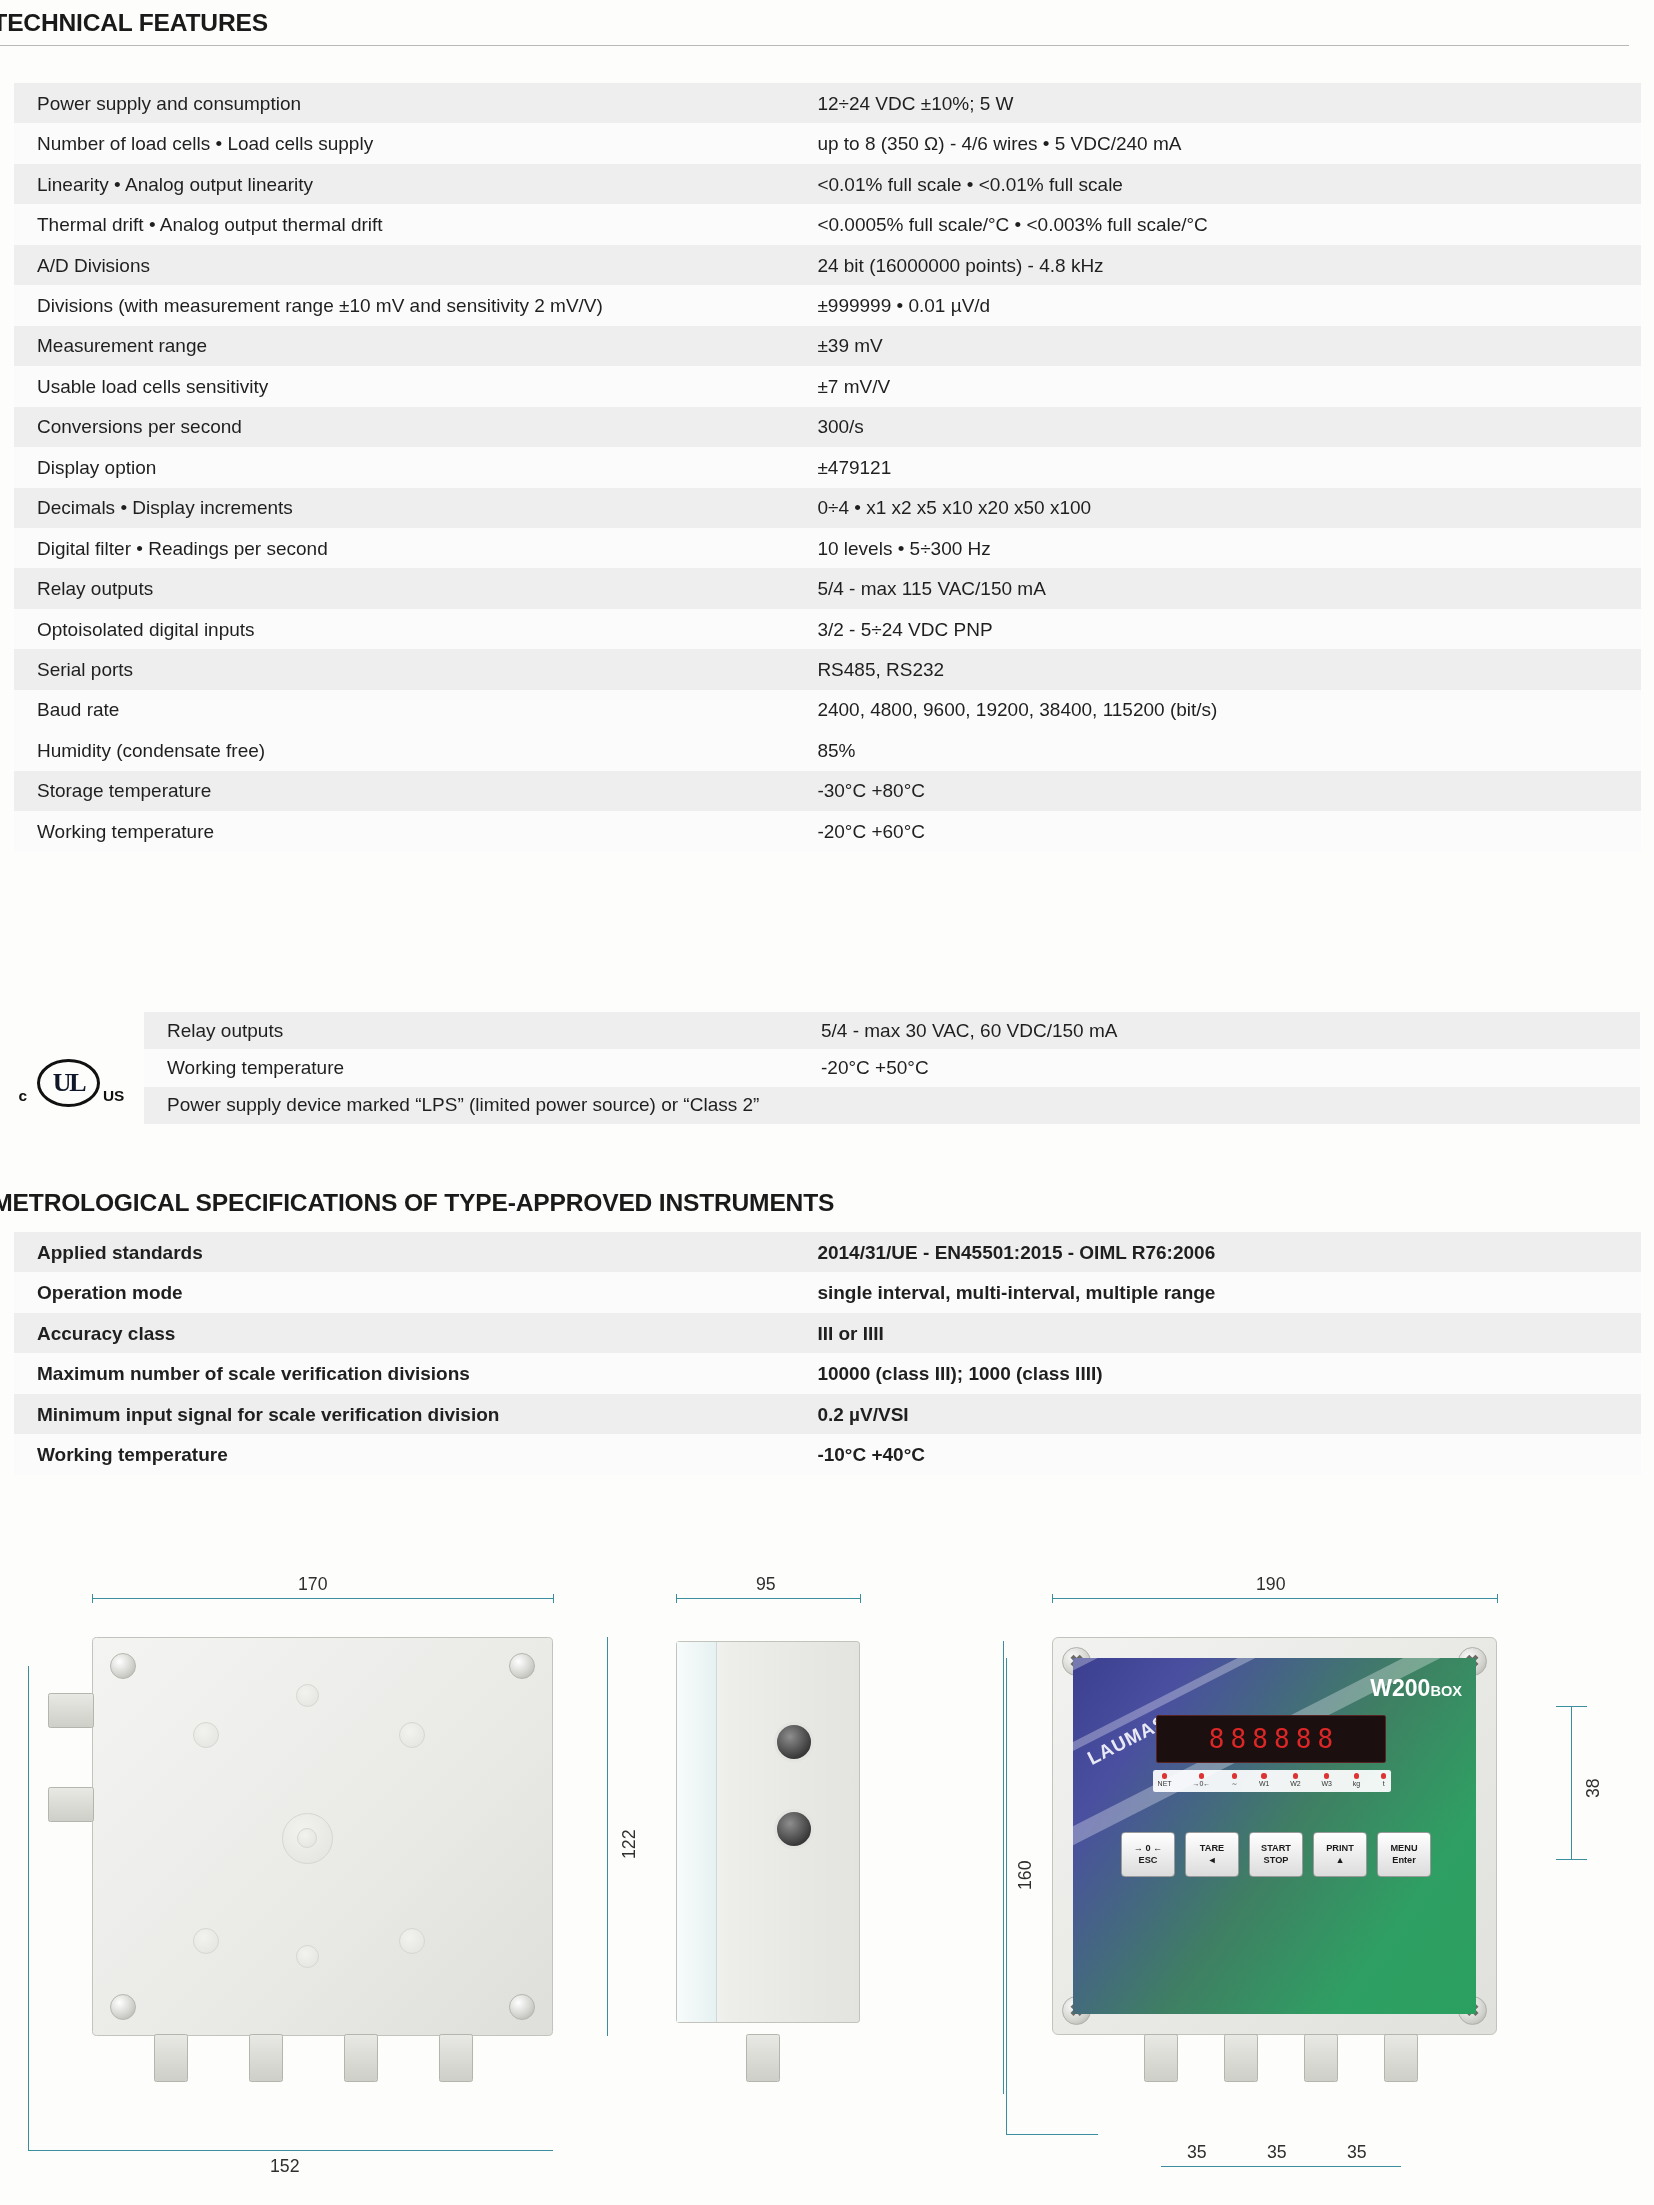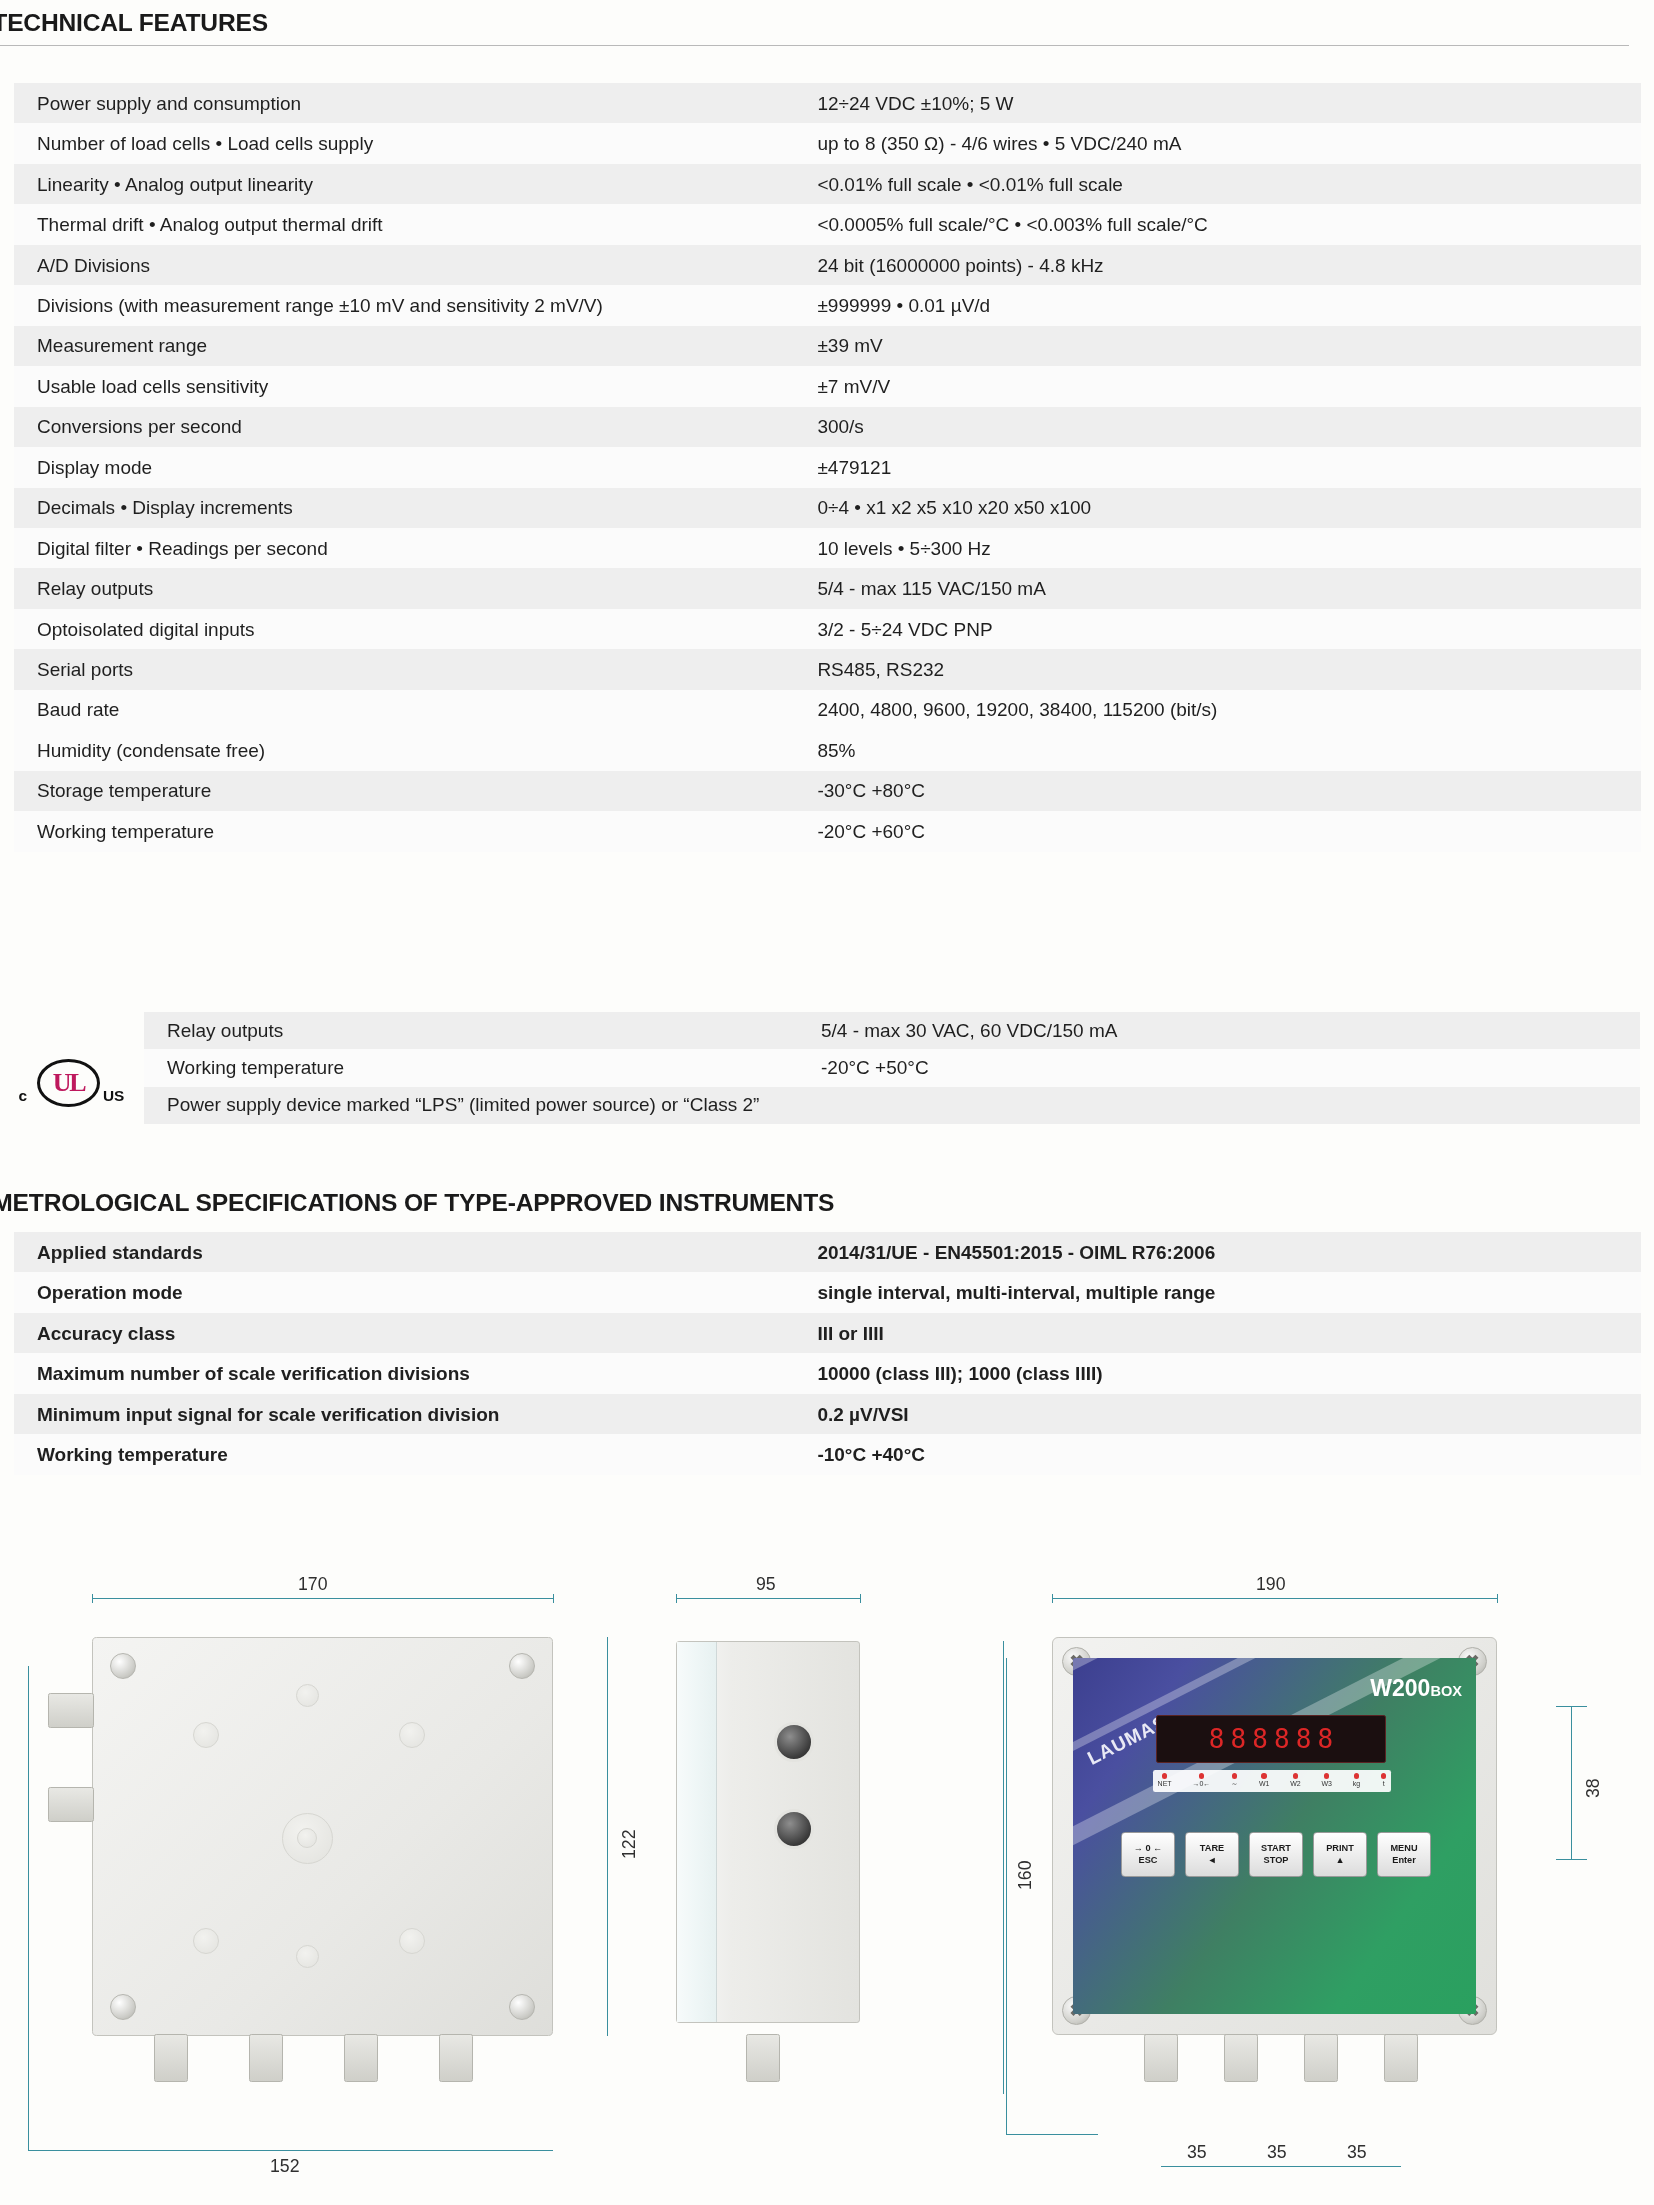--- a/index.html
+++ b/index.html
@@ -102,21 +102,21 @@
     left: 20px; top: 9.2px;
     width: 63px; height: 48px;
     border: 3.8px solid #111;
     border-radius: 50%;
     display: flex;
     align-items: center;
     justify-content: center;
     font-size: 26px;
     font-weight: bold;
     font-family: "Liberation Serif", serif;
-    color: #be185d;
+    color: #0f172a;
     letter-spacing: -2.3px;
   }
 
   #table-metro { left: 14px; top: 1232px; width: 1626px; font-weight: bold; }
   #table-metro col.c1 { width: 785px; }
   #table-metro col.c2 { width: 842px; }
 
   
   .drawings {
     position: absolute;
@@ -354,21 +354,21 @@
         </tr>
         <tr class="even">
           <td class="lab">Usable load cells sensitivity</td>
           <td class="val">±7 mV/V</td>
         </tr>
         <tr class="odd">
           <td class="lab">Conversions per second</td>
           <td class="val">300/s</td>
         </tr>
         <tr class="even">
-          <td class="lab">Display mode</td>
+          <td class="lab">Display option</td>
           <td class="val">±479121</td>
         </tr>
         <tr class="odd">
           <td class="lab">Decimals • Display increments</td>
           <td class="val">0÷4 • x1 x2 x5 x10 x20 x50 x100</td>
         </tr>
         <tr class="even">
           <td class="lab">Digital filter • Readings per second</td>
           <td class="val">10 levels • 5÷300 Hz</td>
         </tr>

